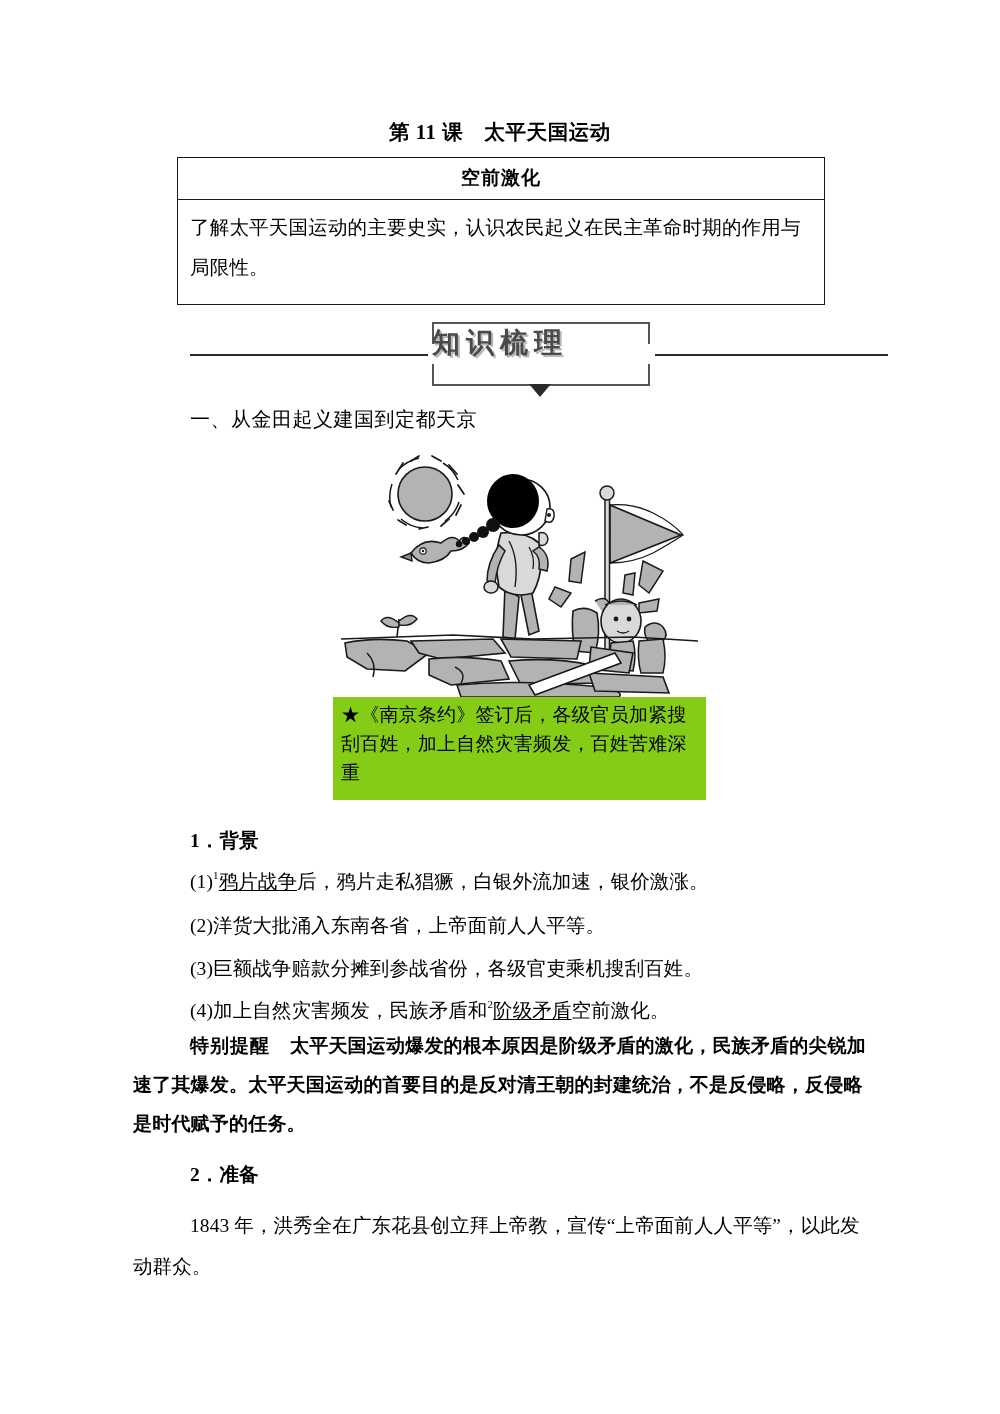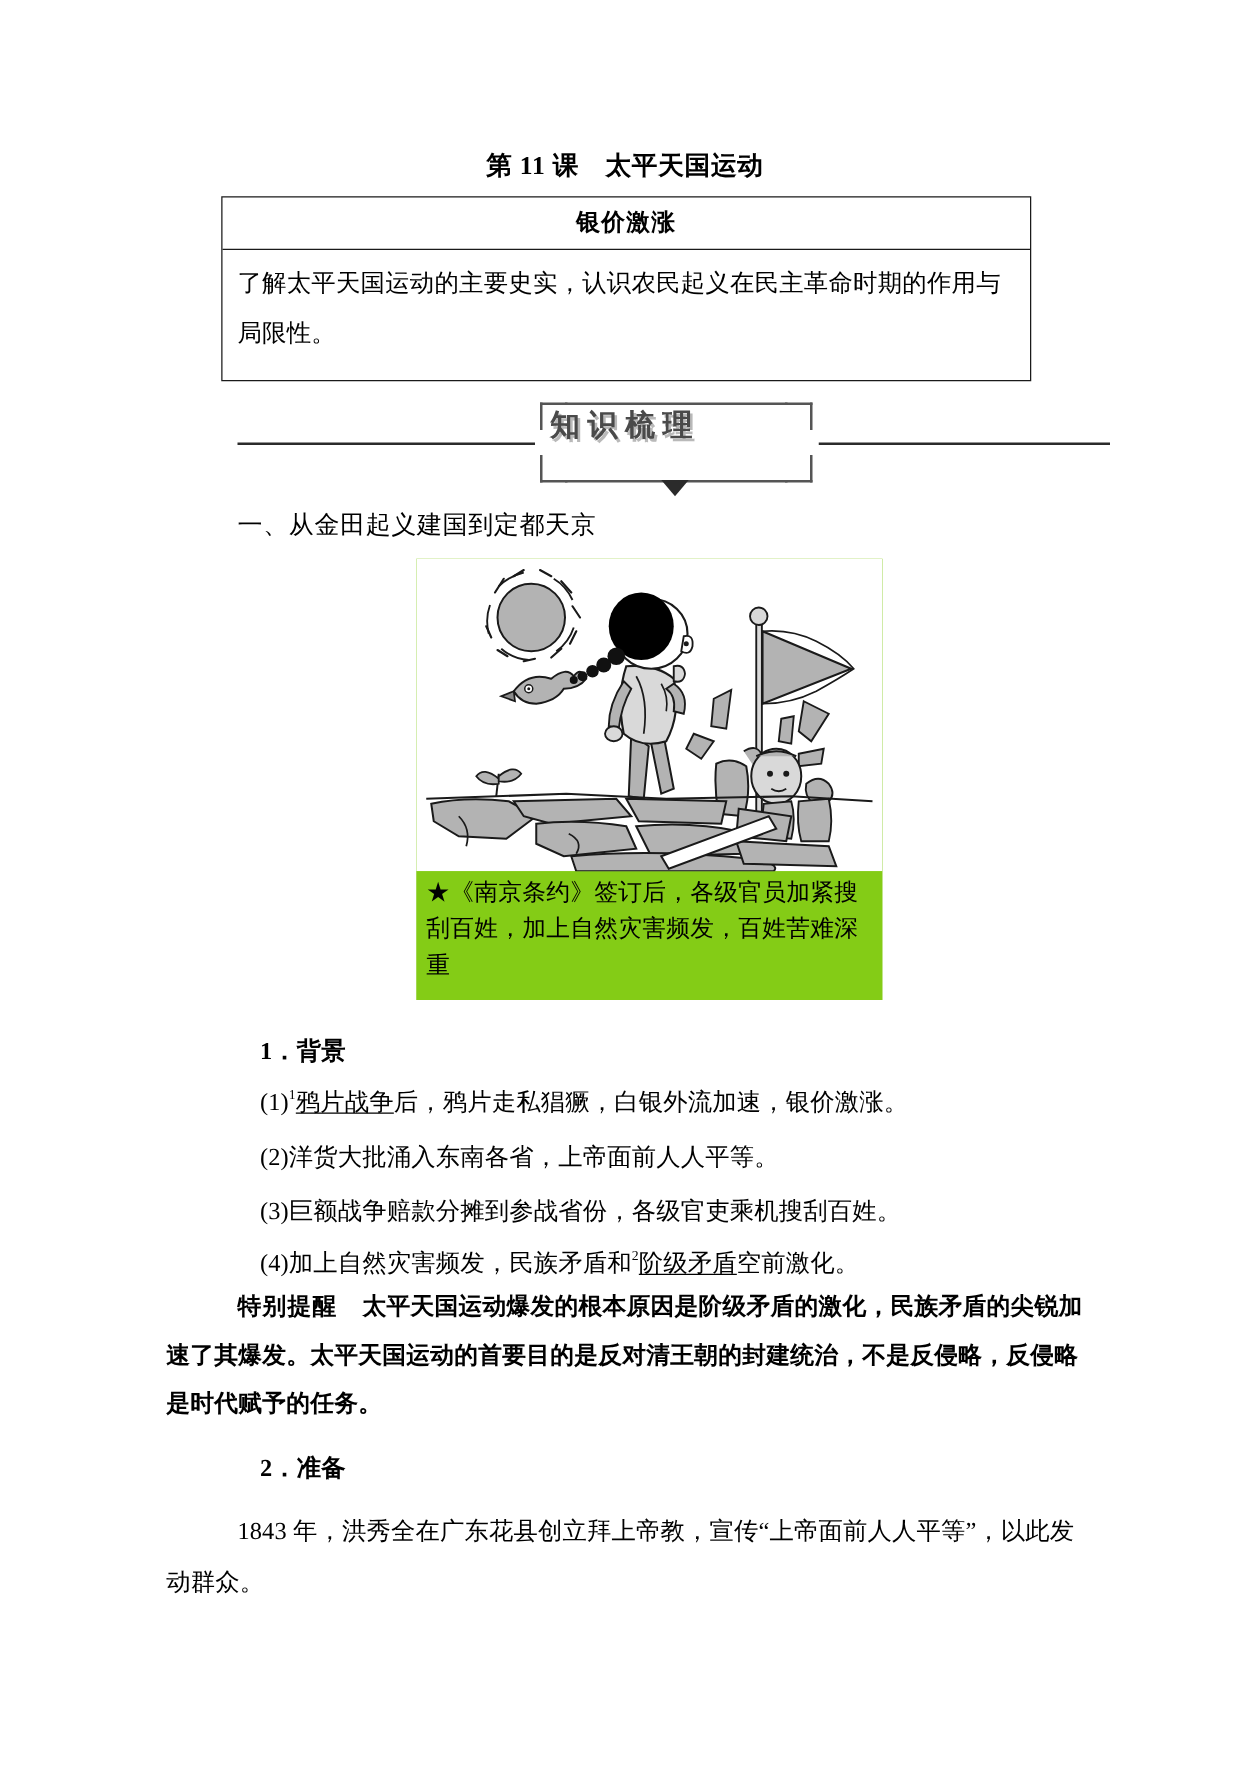--- a/index.html
+++ b/index.html
@@ -100,21 +100,21 @@
     height: 0;
     border-top: 2px solid #555;
   }
   .banner-box .edge-top { top: 0; }
   .banner-box .edge-bottom { bottom: 0; }
 
   .banner-text {
     position: absolute;
     left: 0; right: 0; top: 6px;
     text-align: center;
-    font-size: 24px;
+    font-size: 28px;
     font-weight: bold;
     letter-spacing: 6px;
     color: #4a4a4a;
     text-shadow: 2px 2px 0 #b9b9b9;
     font-family: "DejaVu Sans", "Liberation Sans", sans-serif;
   }
   .banner-arrow {
     position: absolute;
     left: 529px;
     top: 66px;
@@ -150,21 +150,21 @@
     top: 253px;
     width: 360px;
     font-size: 19px;
     line-height: 29px;
     letter-spacing: 0.2px;
   }
 
   
   .bodytext {
     position: absolute;
-    left: 208px;
+    left: 190px;
     width: 680px;
     font-size: 19.5px;
     letter-spacing: 0.1px;
   }
   .subhead {
     font-weight: bold;
     font-size: 19.5px;
   }
   .p-item { }
   .mark {
@@ -198,21 +198,21 @@
   }
 </style>
 </head>
 <body>
 
 <div class="page">
 
   <div class="lesson-title">第 11 课　太平天国运动</div>
 
   <div class="req-box">
-    <div class="req-head">银价激涨</div>
+    <div class="req-head">空前激化</div>
     <div class="req-body">了解太平天国运动的主要史实，认识农民起义在民主革命时期的作用与局限性。</div>
   </div>
 
   <div class="banner">
     <div class="banner-rule left"></div>
     <div class="banner-rule right"></div>
     <div class="banner-box">
       <span class="corner tl"></span>
       <span class="corner tr"></span>
       <span class="corner bl"></span>

